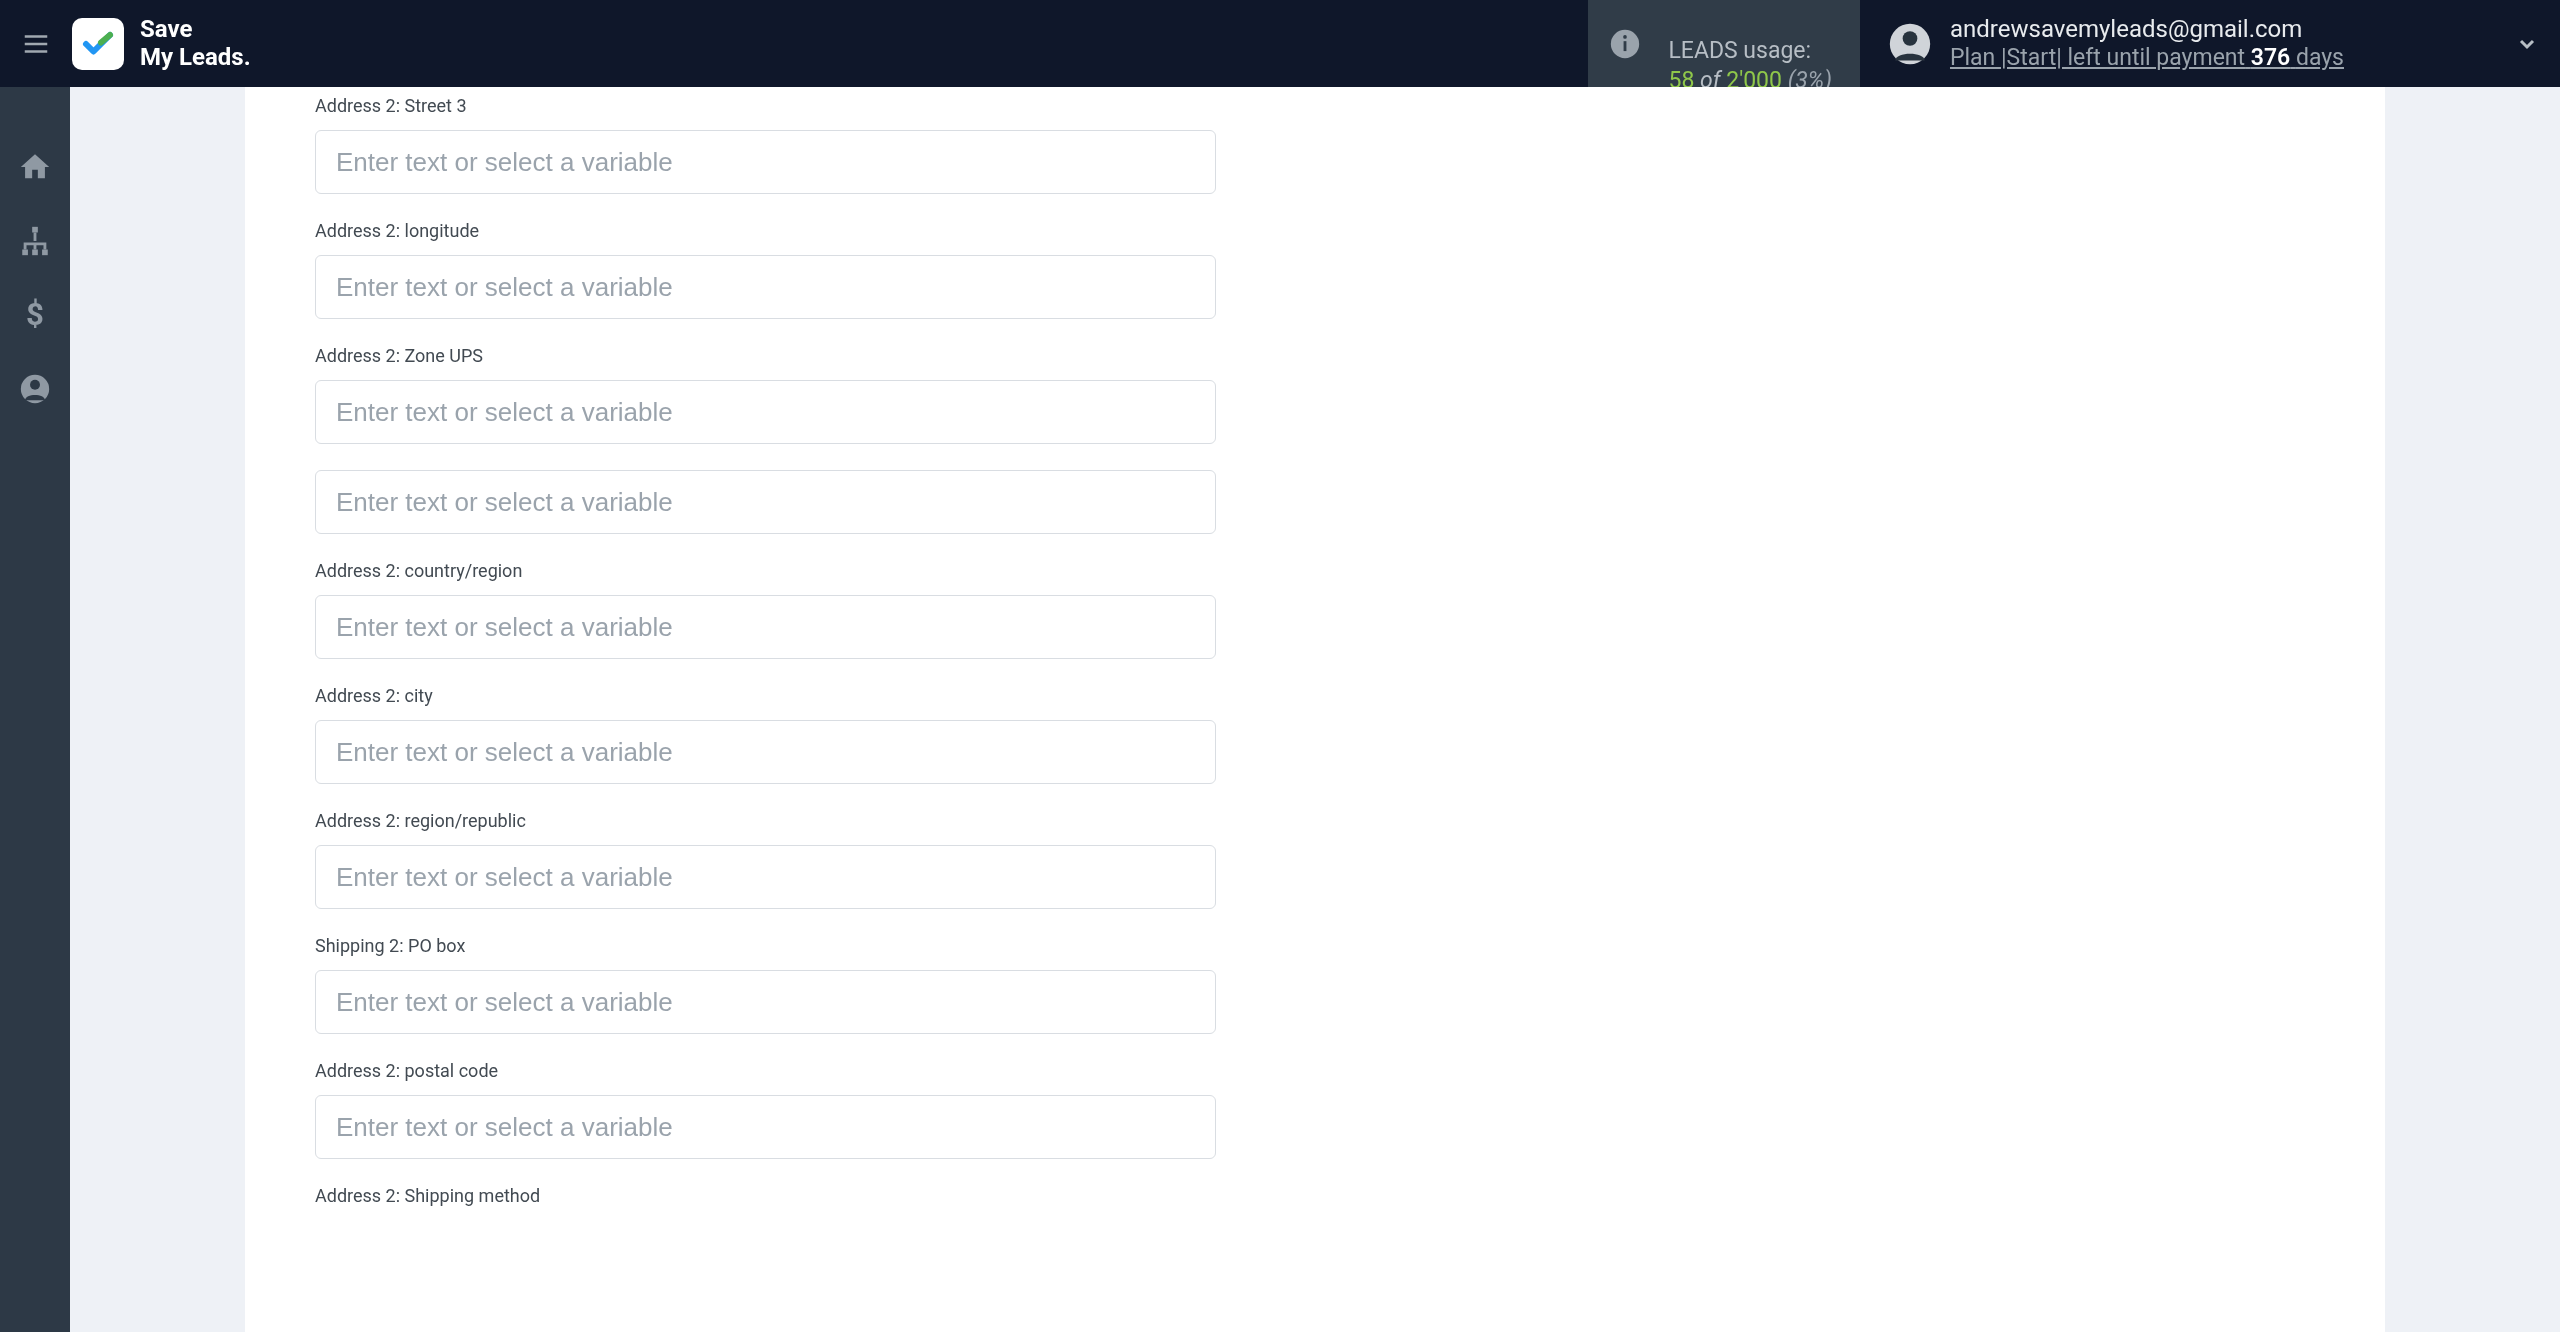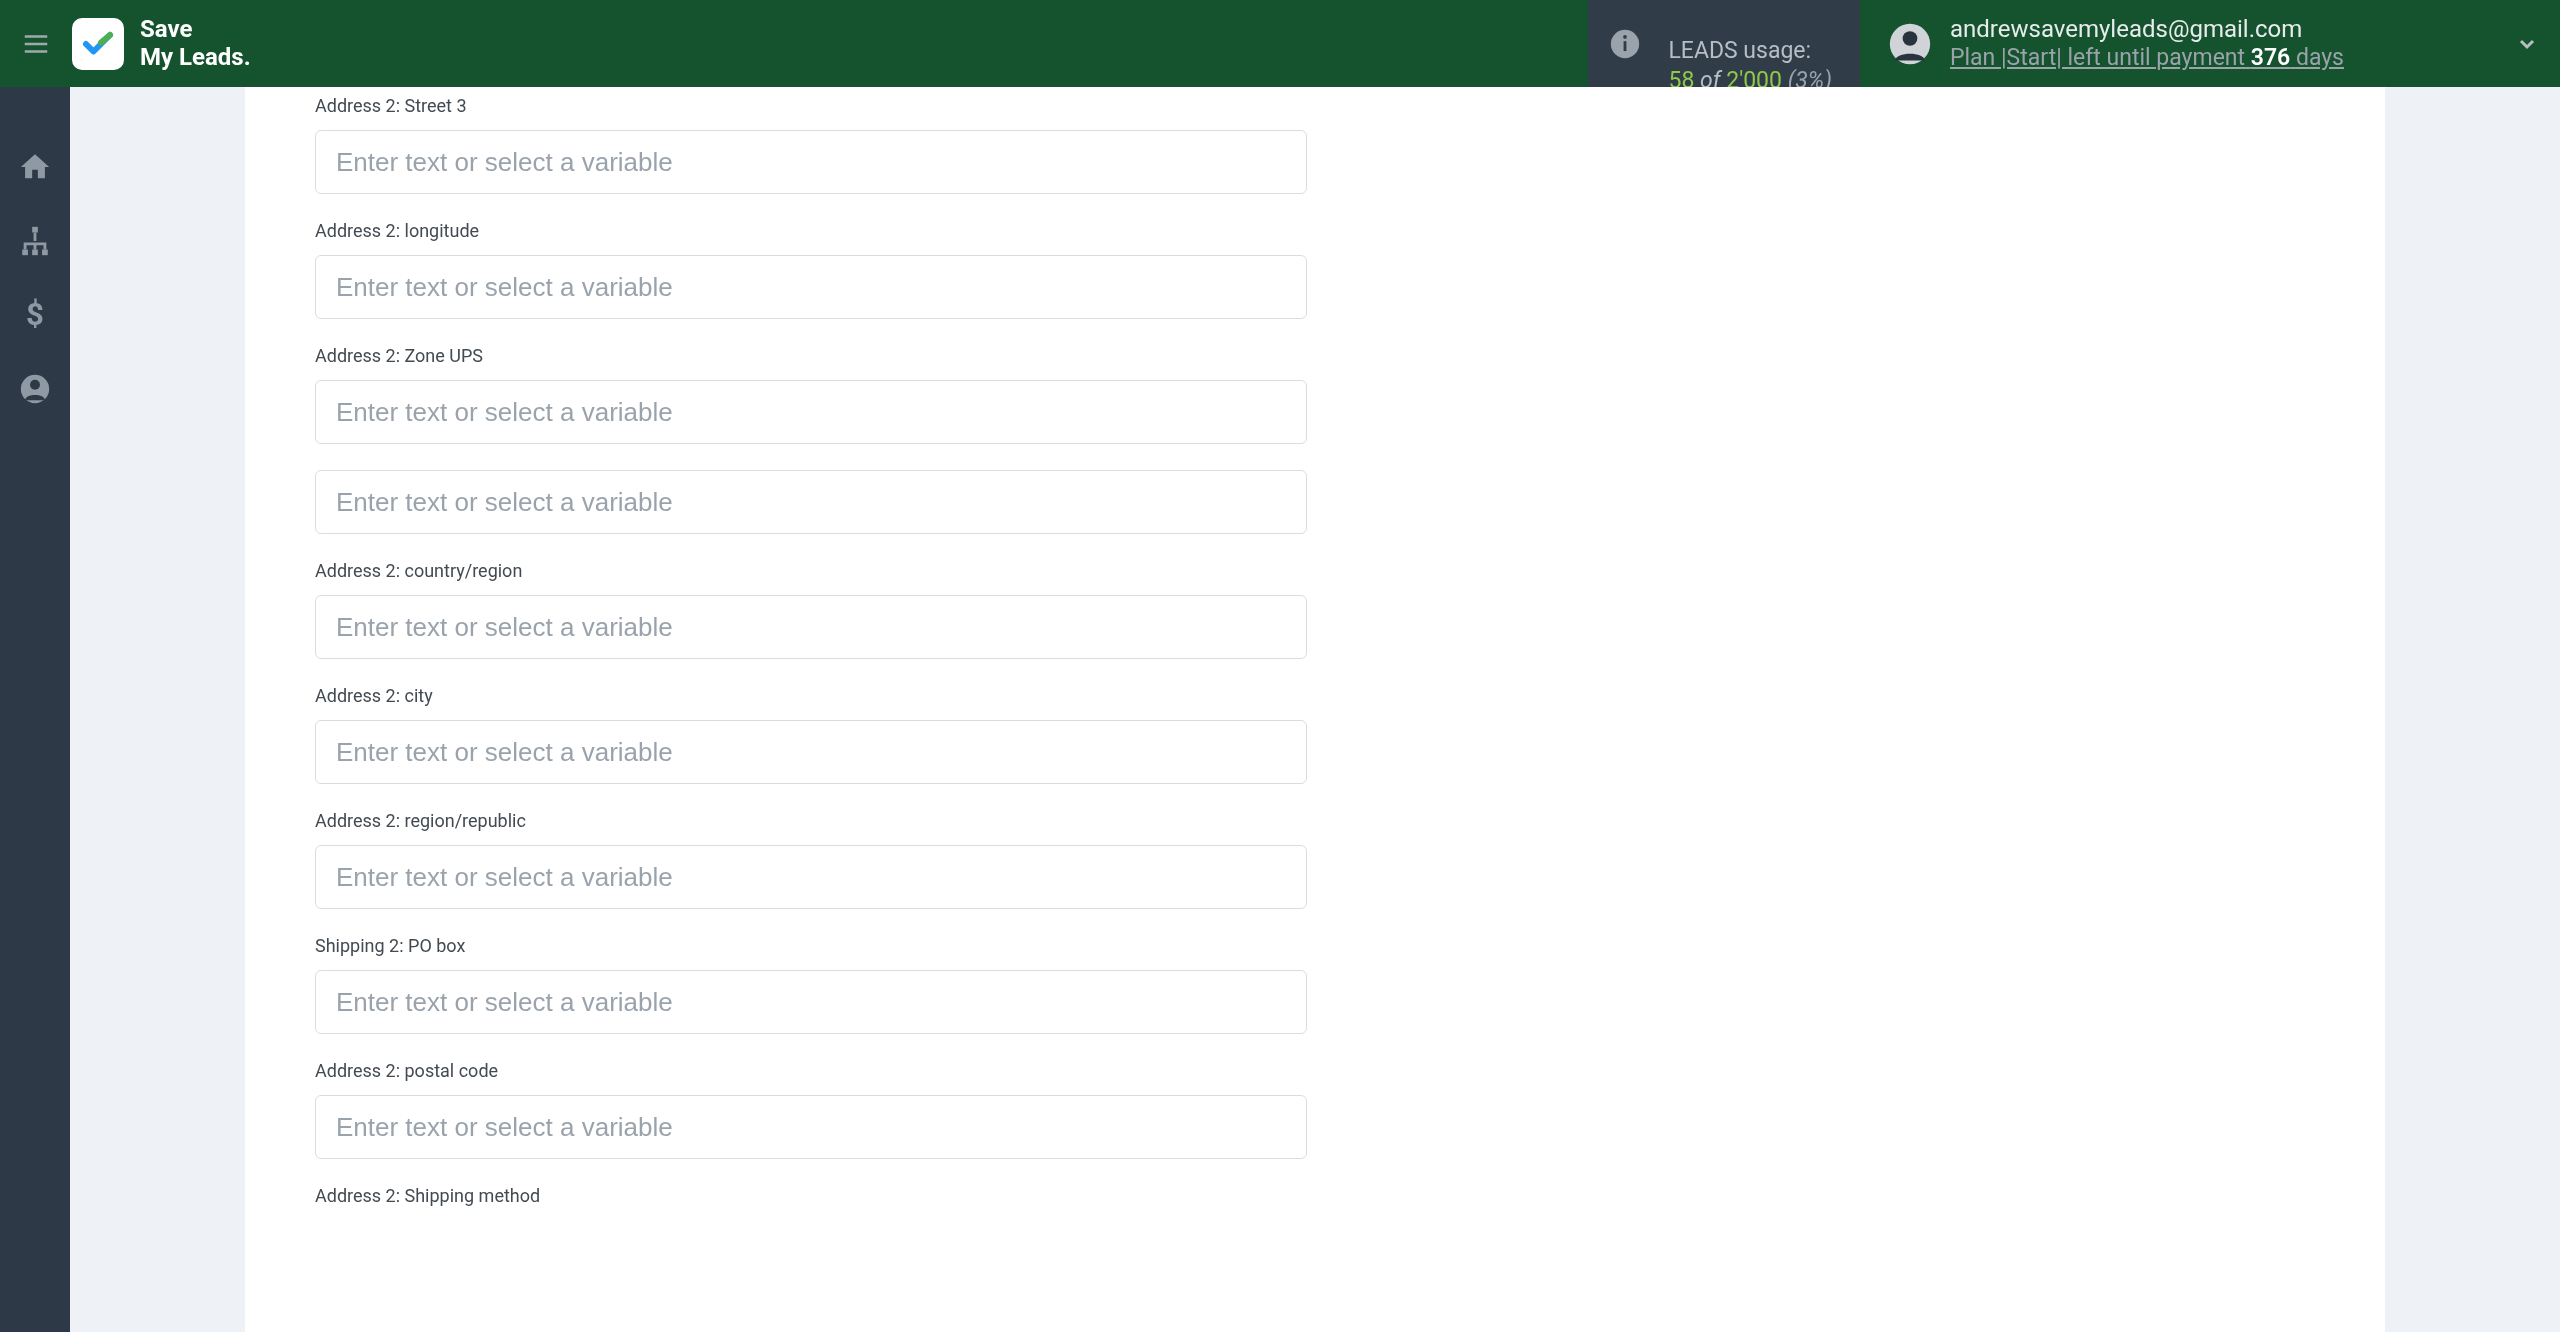--- a/index.html
+++ b/index.html
@@ -7,21 +7,21 @@
       font-family: -apple-system, BlinkMacSystemFont, "Segoe UI", Roboto, "Helvetica Neue", Arial, sans-serif;
       background: #eef1f6;
       width: 2560px;
       height: 1332px;
       overflow: hidden;
       transform-origin: top left;
     }
     
     .header {
       height: 87px;
-      background: #14532d;
+      background: #0f172a;
       display: flex;
       align-items: center;
       padding: 0 18px 0 18px;
       position: relative;
     }
     .menu-btn {
       width: 36px; height: 36px;
       display: flex; align-items: center; justify-content: center;
       cursor: pointer;
       color: #a0a8b0;
@@ -125,21 +125,21 @@
     }
     .form-group { margin-bottom: 26px; }
     .form-label {
       font-size: 18px;
       font-weight: 400;
       color: #424a52;
       margin-bottom: 14px;
       display: block;
     }
     .form-input {
-      width: 992px;
+      width: 901px;
       height: 64px;
       border: 1px solid #d9dde2;
       border-radius: 6px;
       padding: 0 20px;
       font-size: 26px;
       color: #424a52;
       background: #fff;
     }
     .form-input::placeholder { color: #9aa3ac; }
   </style>

